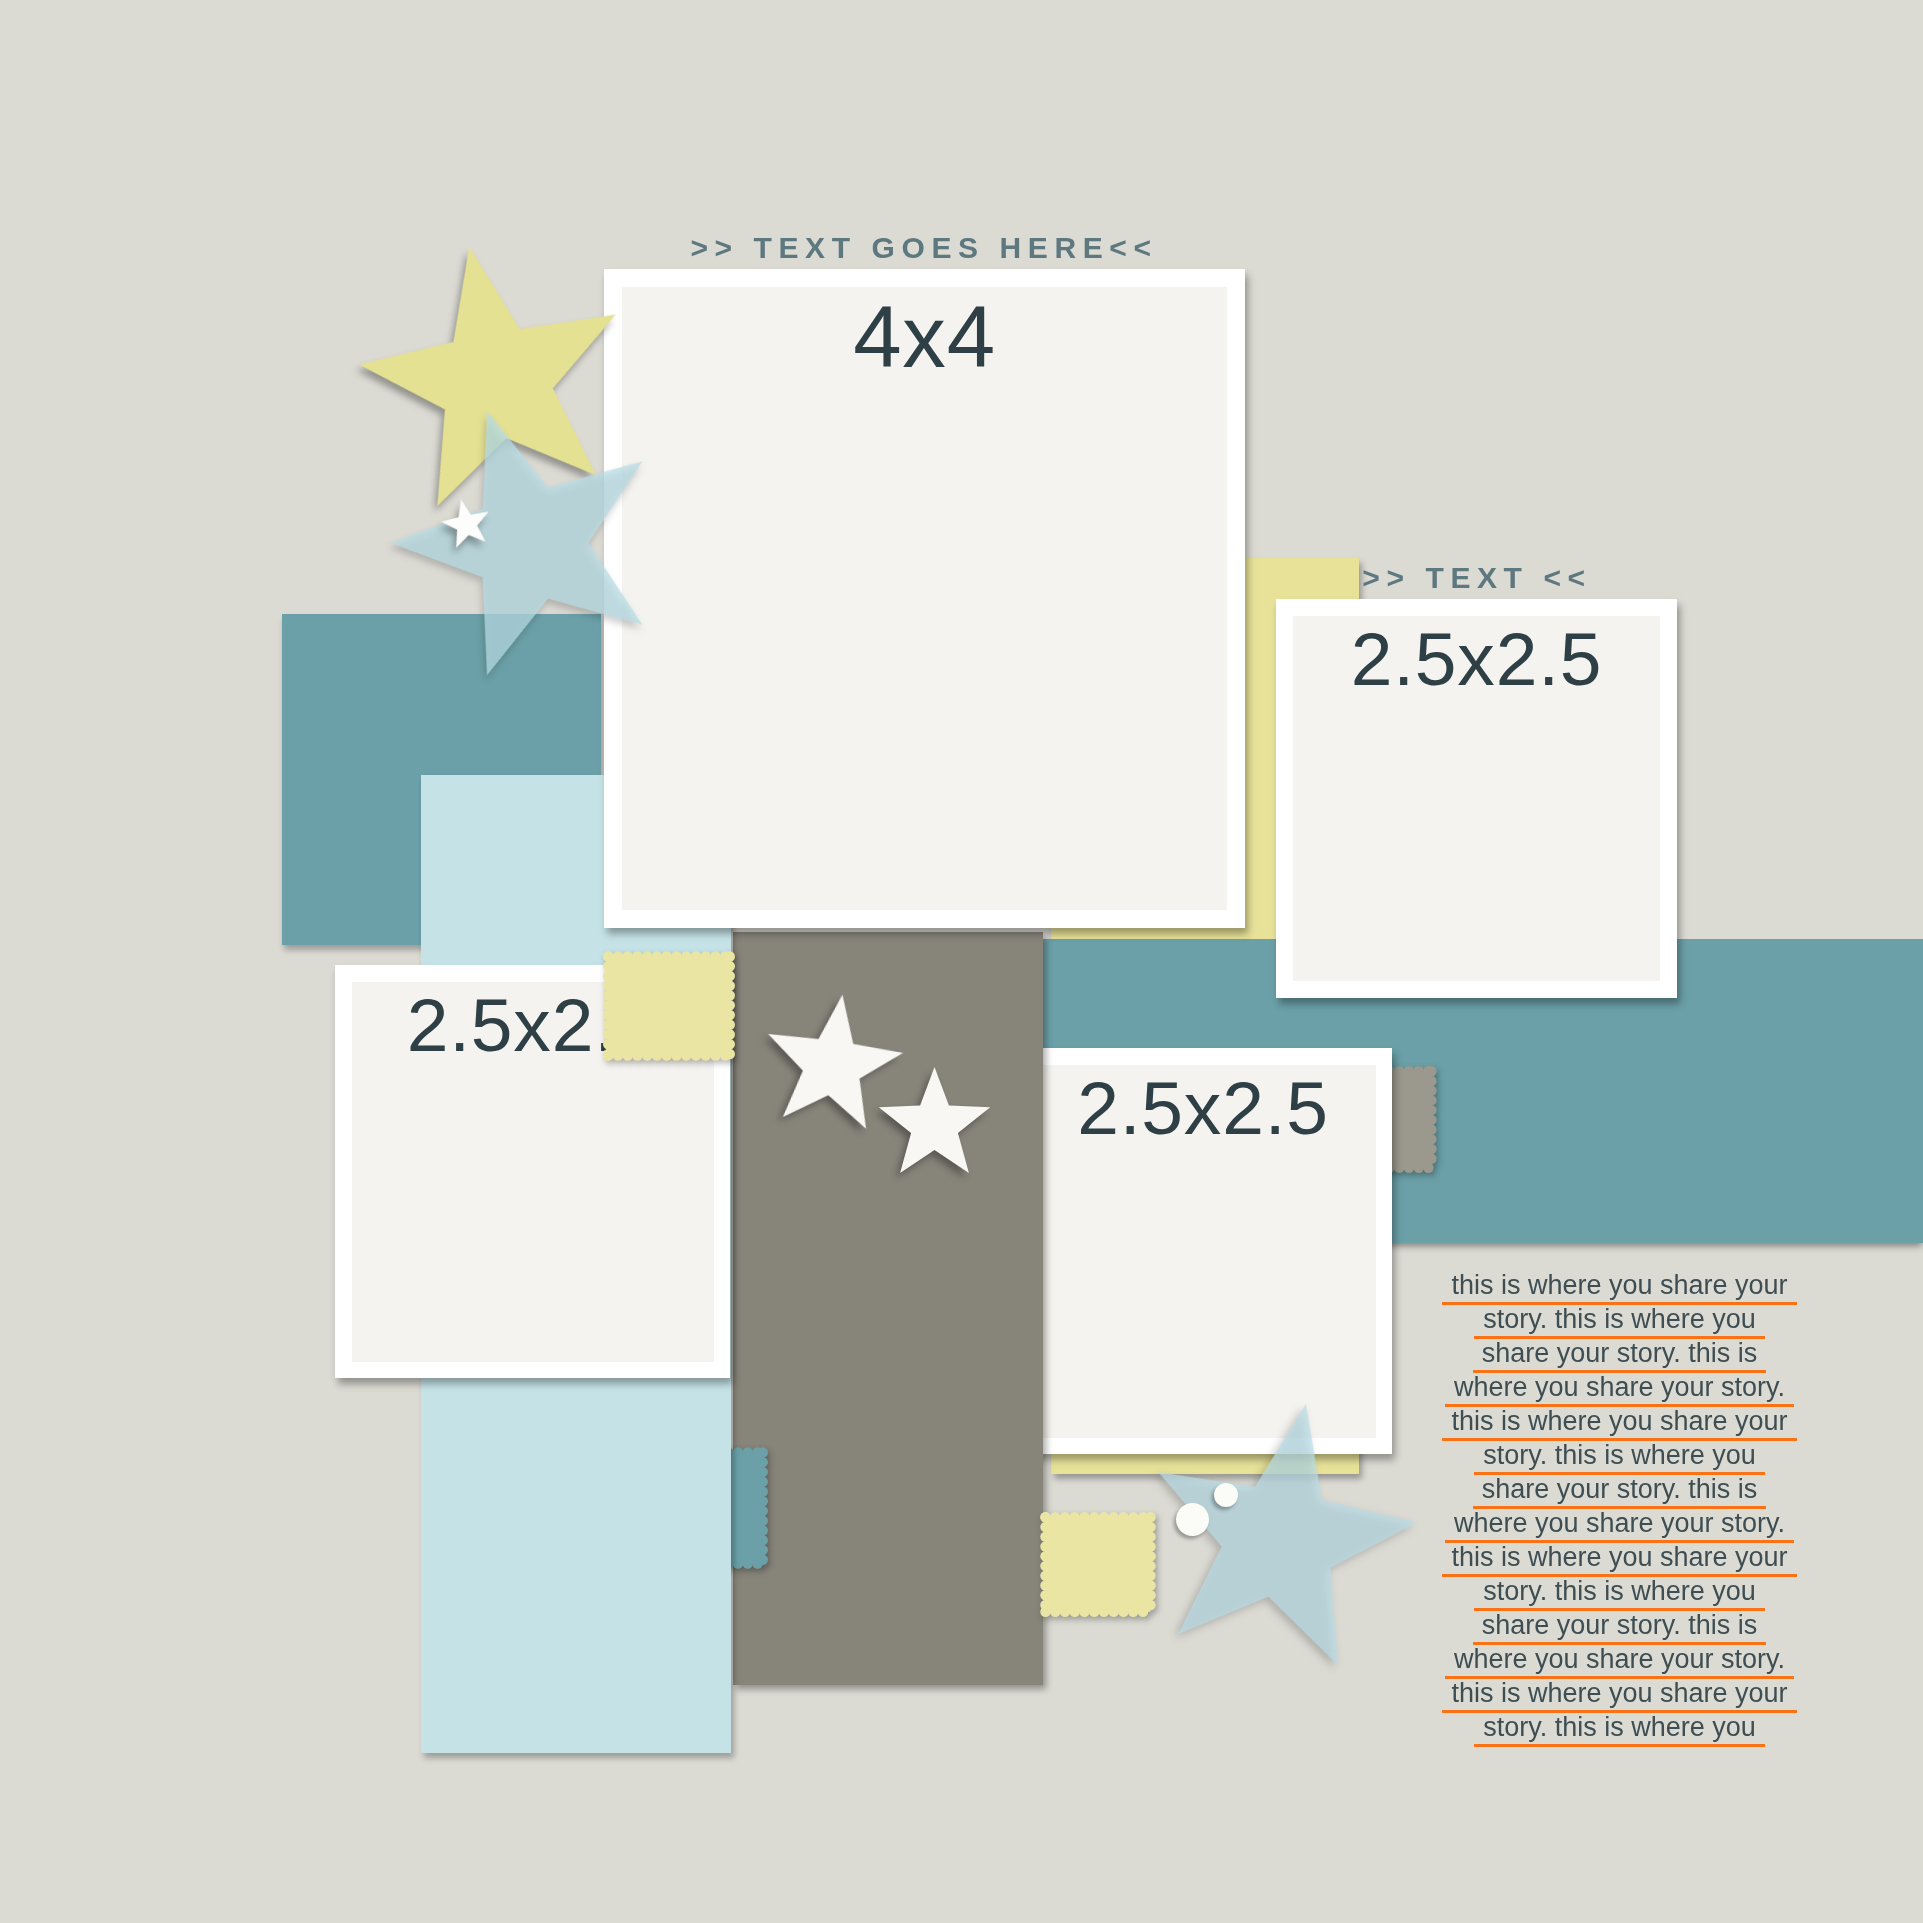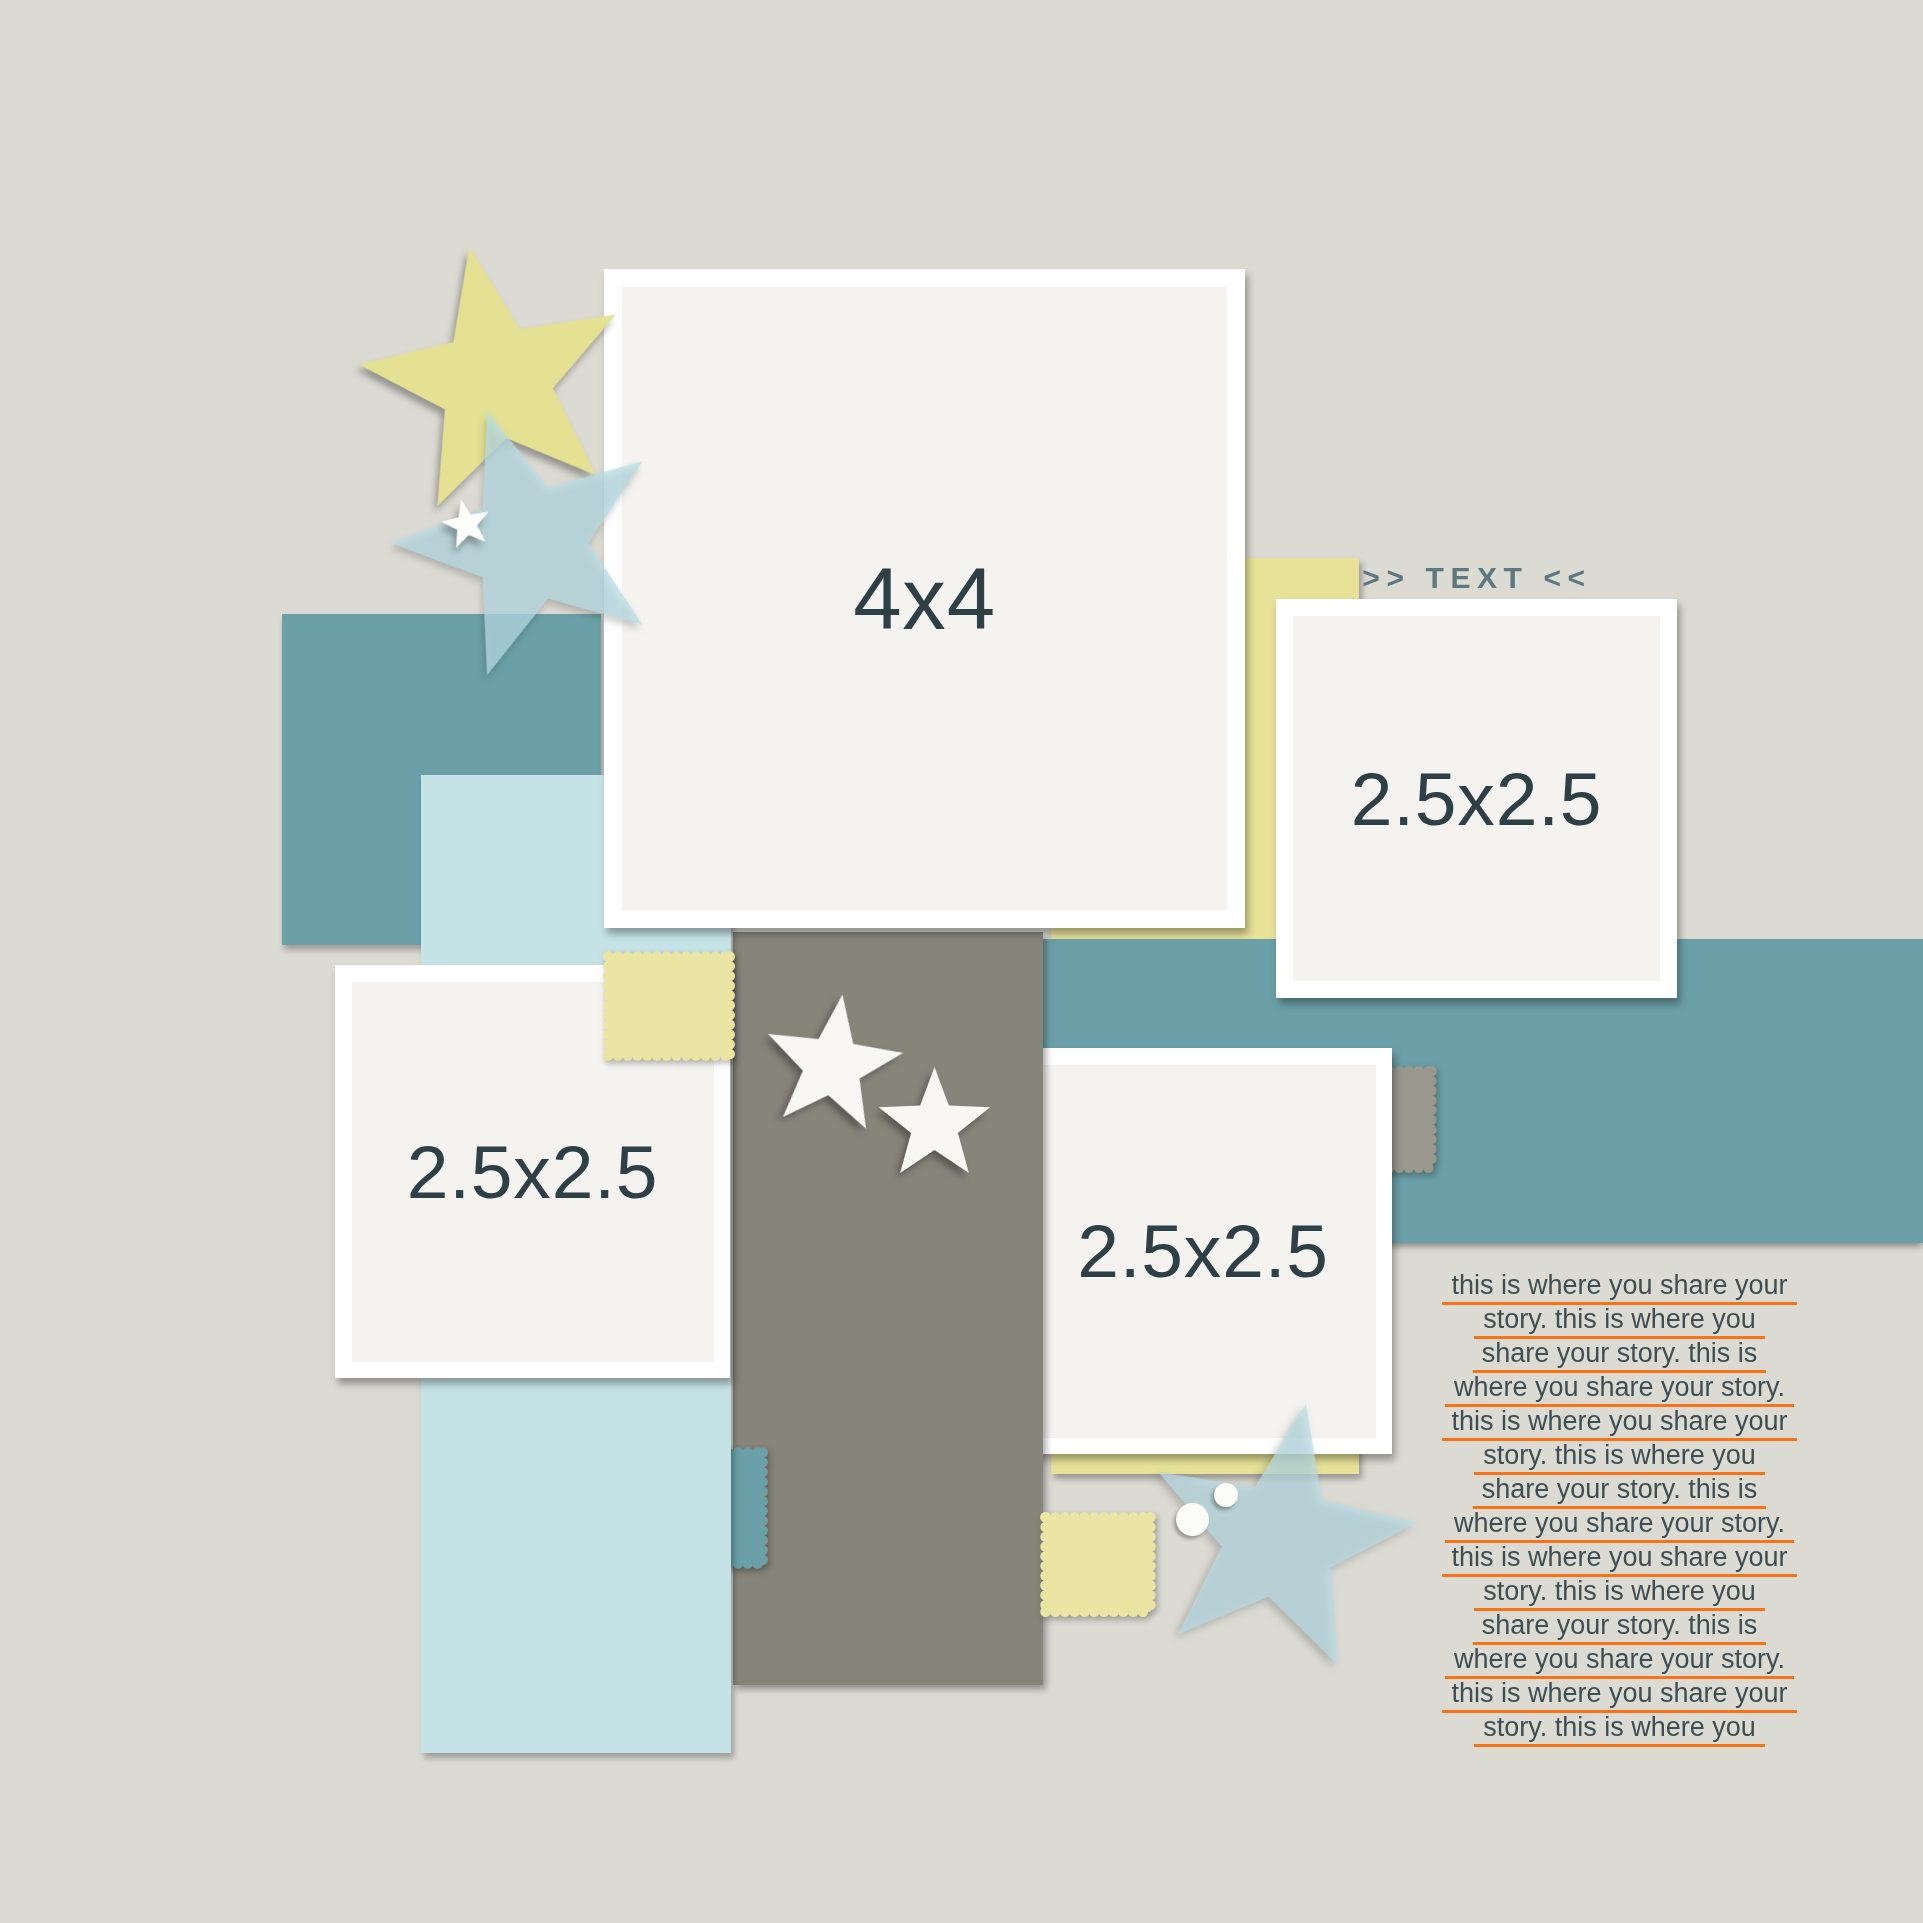--- a/index.html
+++ b/index.html
@@ -11,21 +11,21 @@
   .abs{position:absolute;}
   
   .rect{position:absolute;}
   .teal-block{left:282px;top:614px;width:319px;height:331px;background:#6ba0a8;box-shadow:2.3px 4.5px 6px rgba(0,0,0,.28);}
   .yellow-rect{left:1051px;top:558px;width:308px;height:916px;background:#e7e298;box-shadow:3px 4.5px 6px rgba(0,0,0,.3);}
   .teal-band{left:827px;top:939px;width:1097px;height:304px;background:#6ba0a8;box-shadow:0 5.3px 6.8px -1.5px rgba(0,0,0,.4);}
   .gray-rect{left:733px;top:932px;width:310px;height:753px;background:#87847a;box-shadow:3px 5.3px 6.8px rgba(0,0,0,.35);}
   .blue-strip{left:421px;top:775px;width:310px;height:978px;background:#c5e3e7;box-shadow:3px 4.5px 6px rgba(0,0,0,.28);}
   
   .frame{position:absolute;background:#ffffff;box-shadow:3px 6px 7.5px rgba(0,0,0,.33);}
-  .frame .inner{position:absolute;background:#f4f3ef;display:flex;align-items:center;justify-content:center;}
+  .frame .inner{position:absolute;background:#f4f3ef;display:flex;justify-content:center;}
   .frame .label{color:#2e4046;letter-spacing:0.8px;}
   .f-4x4{left:604px;top:269px;width:641px;height:659px;}
   .f-4x4 .inner{inset:18px;}
   .f-4x4 .label{font-size:87px;}
   .f-left{left:335px;top:965px;width:395px;height:413px;}
   .f-left .inner{inset:16.5px;}
   .f-right{left:1276px;top:599px;width:401px;height:399px;}
   .f-right .inner{inset:17.3px;}
   .f-center{left:1014px;top:1048px;width:378px;height:406px;}
   .f-center .inner{inset:16.5px;}
@@ -324,20 +324,21 @@
       <div class="star"></div>
     </div>
 
   <div class="star-wrap abs star-white-a">
       <div class="star"></div>
     </div>
   <div class="star-wrap abs star-white-b">
       <div class="star"></div>
     </div>
 
+  <div class="header-text header-top">&gt;&gt; TEXT GOES HERE&lt;&lt;</div>
   <div class="header-text header-right">&gt;&gt; TEXT &lt;&lt;</div>
 
 
   <div class="journal">
     <div class="jline">
         <span>this is where you share your</span>
       </div>
     <div class="jline">
         <span>story. this is where you</span>
       </div>

